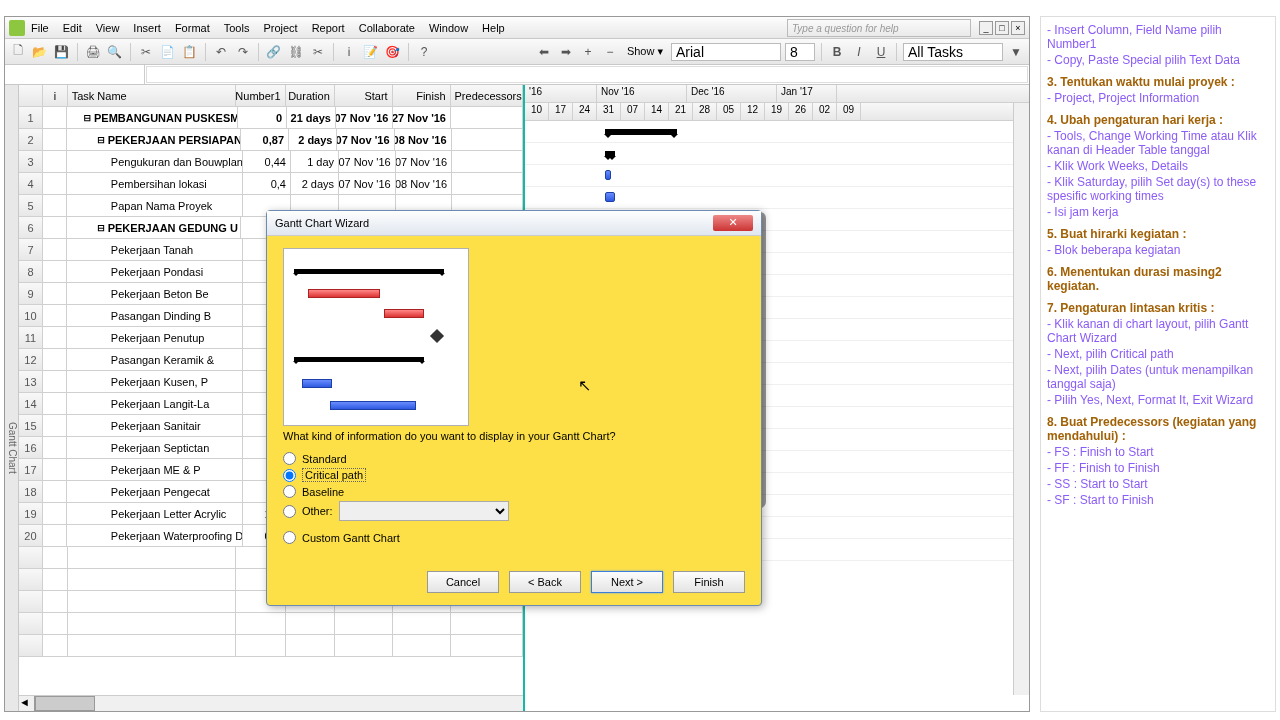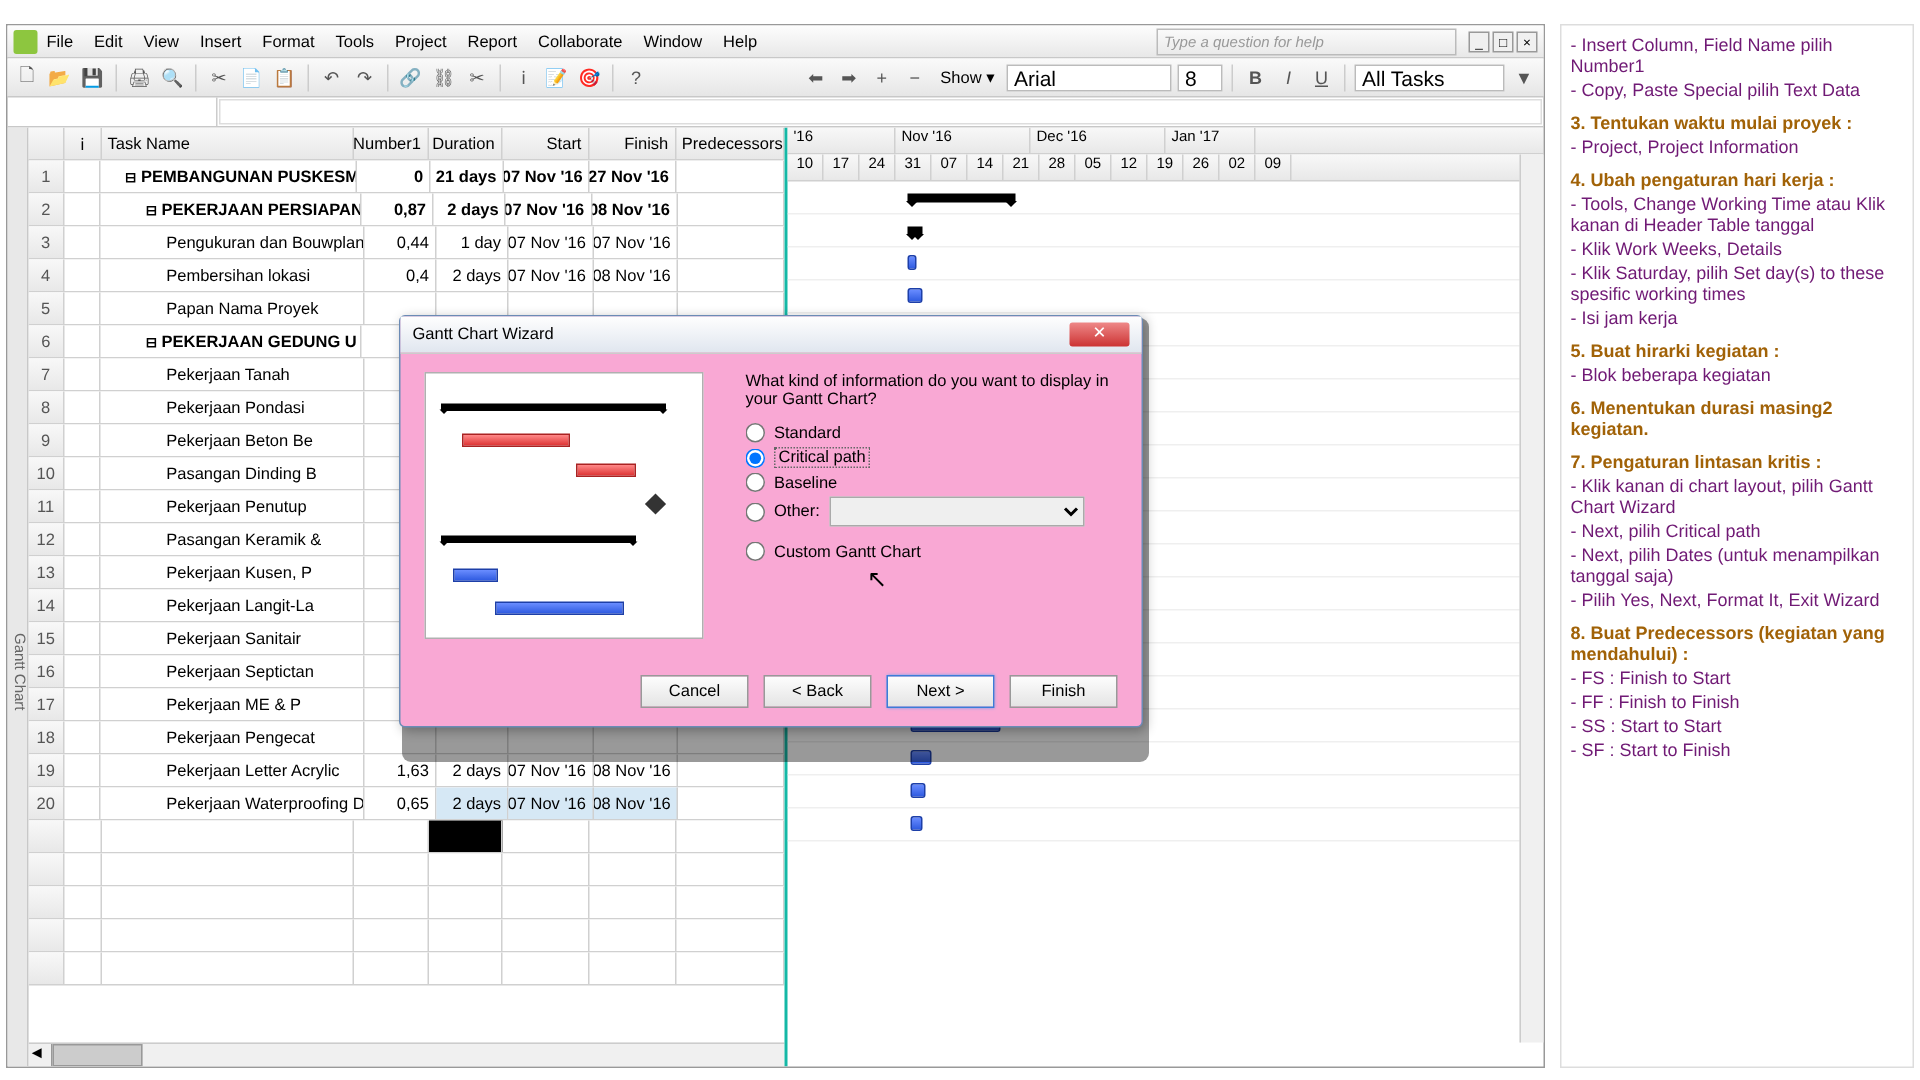--- a/index.html
+++ b/index.html
@@ -2,21 +2,21 @@
 <html><head>
 <meta charset="utf-8">
 <style>
 * { box-sizing: border-box; margin: 0; padding: 0; font-family: Tahoma, Arial, sans-serif; }
 body { background: #fff; font-size: 11px; overflow: hidden; width: 1280px; height: 720px; position: relative; }
 
 .app-window { position: absolute; left: 4px; top: 16px; width: 1026px; height: 696px; border: 1px solid #999; background: #fff; display: flex; flex-direction: column; }
 .menubar { background: linear-gradient(#fdfdfd,#e8e8e8); border-bottom: 1px solid #c8c8c8; display: flex; align-items: center; height: 22px; padding: 0 4px; }
 .menubar .logo { width: 16px; height: 16px; background: #8dc63f; margin-right: 6px; border-radius: 2px; }
 .menubar span { margin-right: 14px; cursor: default; }
-.helpbox { margin-left: auto; width: 200px; height: 18px; border: 1px solid #bbb; padding: 0 4px; color: #999; font-style: italic; font-size: 10px; line-height: 18px; }
+.helpbox { margin-left: auto; width: 184px; height: 18px; border: 1px solid #bbb; padding: 0 4px; color: #999; font-style: italic; font-size: 10px; line-height: 18px; }
 .winbtns { display: flex; margin-left: 6px; }
 .winbtns div { width: 14px; height: 14px; border: 1px solid #999; margin-left: 2px; font-size: 9px; text-align: center; line-height: 12px; background: #f0f0f0; }
 
 .toolbar { background: linear-gradient(#fafafa,#e6e6e6); border-bottom: 1px solid #c8c8c8; display: flex; align-items: center; height: 26px; padding: 0 4px; gap: 4px; }
 .tbtn { width: 18px; height: 18px; display: inline-flex; align-items: center; justify-content: center; color: #555; font-size: 12px; }
 .tsep { width: 1px; height: 18px; background: #ccc; margin: 0 2px; }
 .toolbar input[type=text] { border: 1px solid #bbb; height: 18px; padding: 0 4px; font-size: 14px; }
 
 .formula-bar { border-bottom: 1px solid #c8c8c8; height: 20px; display: flex; }
 .formula-bar .cellref { width: 140px; border-right: 1px solid #ccc; }
@@ -58,43 +58,43 @@
 .bar-summary::before, .bar-summary::after { content: ''; position: absolute; top: 5px; border: 4px solid transparent; border-top-color: #000; }
 .bar-summary::before { left: -1px; } .bar-summary::after { right: -1px; }
 .bar-task { position: absolute; height: 10px; background: linear-gradient(#6a8dff,#2e5ae0); border: 1px solid #1d3fa8; border-radius: 2px; top: 5px; }
 
 .scrollbar-h { height: 16px; background: #f0f0f0; border-top: 1px solid #ccc; display: flex; }
 .scrollbar-h .thumb { background: #ccc; border: 1px solid #999; }
 .scrollbar-v { position: absolute; right: 0; top: 86px; bottom: 16px; width: 16px; background: #f0f0f0; border-left: 1px solid #ccc; }
 
 
 .dialog-shadow { position: absolute; left: 268px; top: 212px; width: 498px; height: 296px; background: rgba(0,0,0,.4); border-radius: 6px; }
-.dialog { position: absolute; left: 266px; top: 210px; width: 496px; background: #f9a8d4; border: 1px solid #6b8bb5; border-radius: 4px; box-shadow: 2px 2px 8px rgba(0,0,0,.3); }
+.dialog { position: absolute; left: 266px; top: 210px; width: 496px; background: #fde047; border: 1px solid #6b8bb5; border-radius: 4px; box-shadow: 2px 2px 8px rgba(0,0,0,.3); }
 .dialog-title { background: linear-gradient(#fefefe,#e0e6ef); padding: 4px 8px; font-size: 11px; display: flex; align-items: center; border-bottom: 1px solid #ccc; }
 .dialog-close { margin-left: auto; width: 40px; height: 16px; background: linear-gradient(#e88,#c33); color: #fff; text-align: center; border-radius: 2px; font-size: 11px; line-height: 15px; }
-.dialog-body { padding: 12px 16px 16px 16px; display: flex; gap: 28px; }
+.dialog-body { padding: 12px 16px 16px 16px; display: flex; gap: 4px; flex-direction: column; }
 .preview-box { width: 186px; height: 178px; border: 1px solid #b0b0b0; background: #fff; padding: 14px 10px; position: relative; }
 .pbar { position: absolute; height: 5px; background: #000; }
 .pbar::before, .pbar::after { content:''; position:absolute; top:4px; border:3px solid transparent; border-top-color:#000; }
 .pbar::before{left:-1px}.pbar::after{right:-1px}
 .ptask-red { position: absolute; height: 9px; background: linear-gradient(#f88,#d33); border: 1px solid #a22; }
 .ptask-blue { position: absolute; height: 9px; background: linear-gradient(#6a8dff,#2e5ae0); border: 1px solid #1d3fa8; }
 .pmile { position: absolute; width: 10px; height: 10px; background: #333; transform: rotate(45deg); }
 .options { flex: 1; font-size: 11px; }
 .options p { margin-bottom: 10px; }
 .radio-row { display: flex; align-items: center; gap: 6px; margin: 3px 0; }
 .radio-row input { margin: 0; }
 .dialog-buttons { padding: 8px 16px 12px; display: flex; gap: 10px; justify-content: flex-end; }
 .dlg-btn { width: 72px; height: 22px; background: linear-gradient(#fdfdfd,#e4e4e4); border: 1px solid #999; font-size: 11px; }
 .dlg-btn.focus { border: 1px solid #3b7dd8; box-shadow: 0 0 2px #6aa6f0; }
 
 
 .notes { position: absolute; left: 1040px; top: 16px; width: 236px; height: 696px; background: #fff; padding: 4px 6px; font-size: 12px; overflow: hidden; border: 1px solid #ddd; }
 .notes h4 { color: #a16207; font-weight: bold; margin-top: 8px; font-size: 12px; }
-.notes p { margin: 2px 0; color: #701a75; }
+.notes p { margin: 2px 0; color: #8b5cf6; }
 
 .cursor { position: absolute; left: 578px; top: 376px; font-size: 16px; pointer-events: none; z-index: 100; }
 </style>
 </head>
 <body>
 
 <div class="app-window">
   <div class="menubar">
     <div class="logo"></div>
     <span>File</span>

